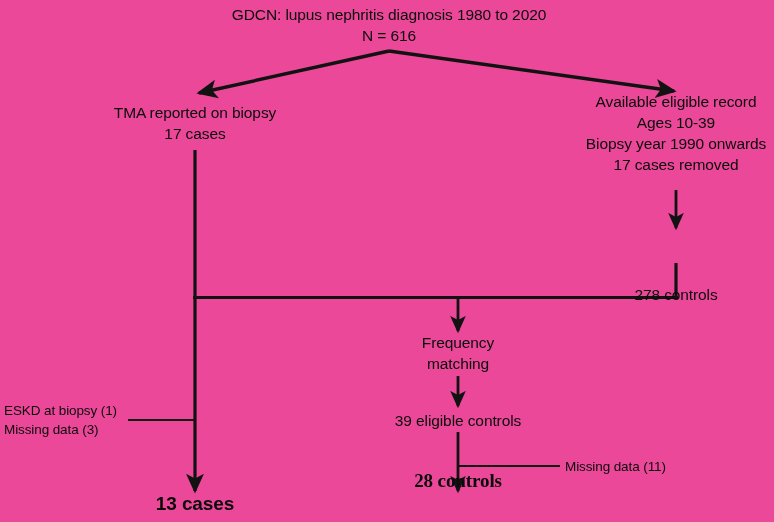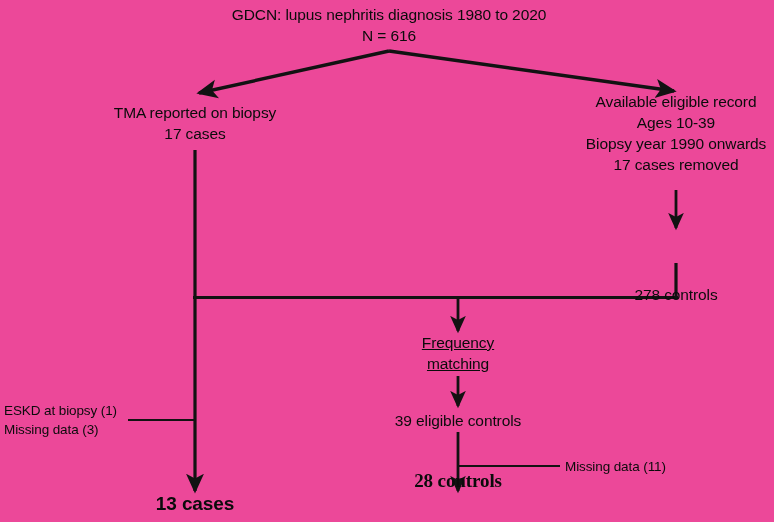--- a/index.html
+++ b/index.html
@@ -29,21 +29,20 @@
   .node.bold {
     font-weight: bold;
     font-size: 19px;
   }
   .node.small {
     font-size: 13.5px;
     line-height: 19px;
     text-align: left;
   }
   .node.underlined .line {
-    text-decoration: underline;
     text-underline-offset: 1px;
   }
   .node.centered {
     transform: translateX(-50%);
   }
   svg#edges {
     position: absolute;
     left: 0;
     top: 0;
     width: 774px;

